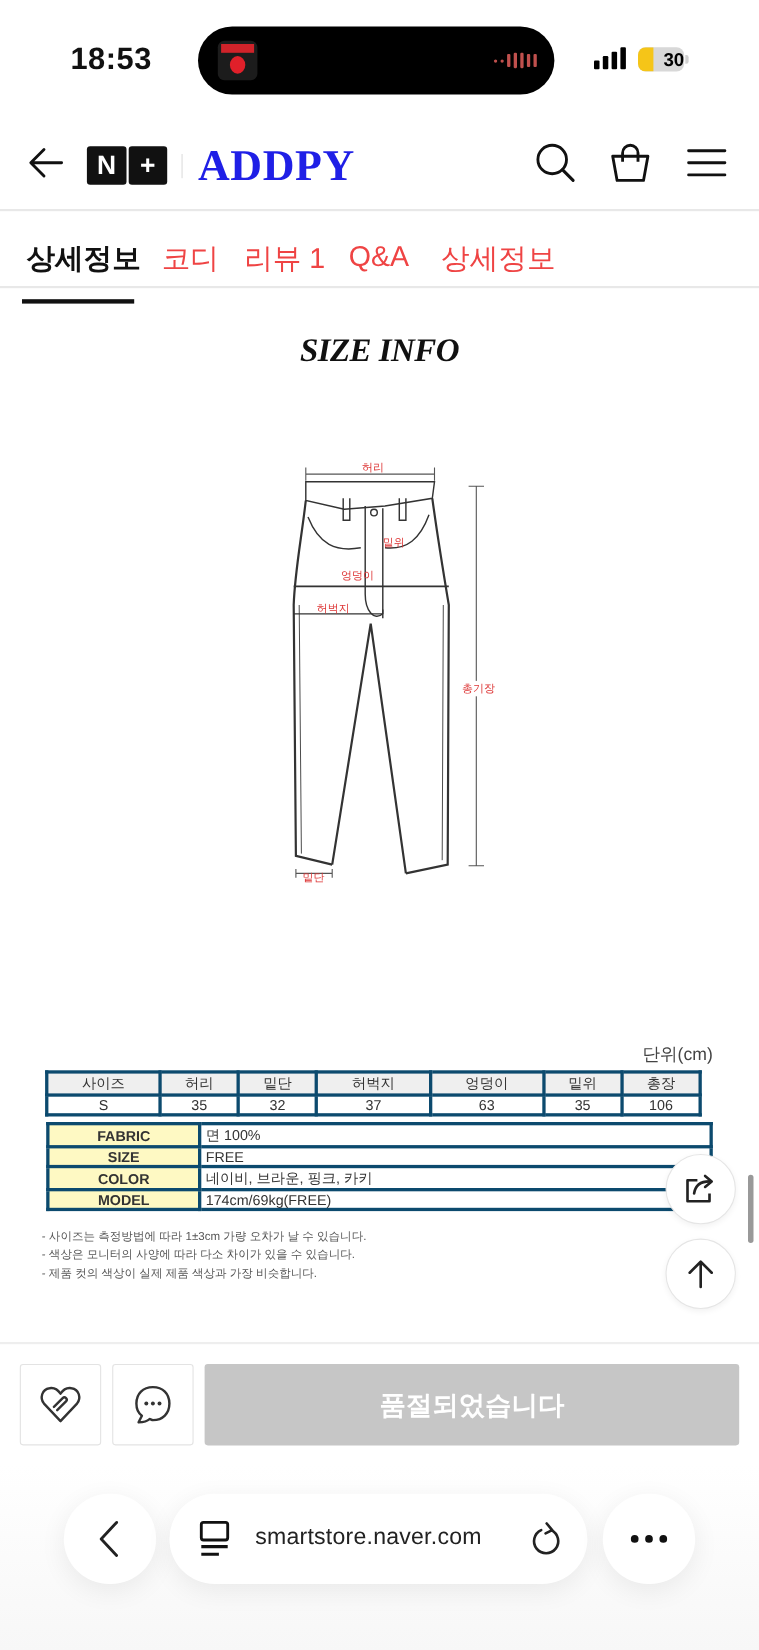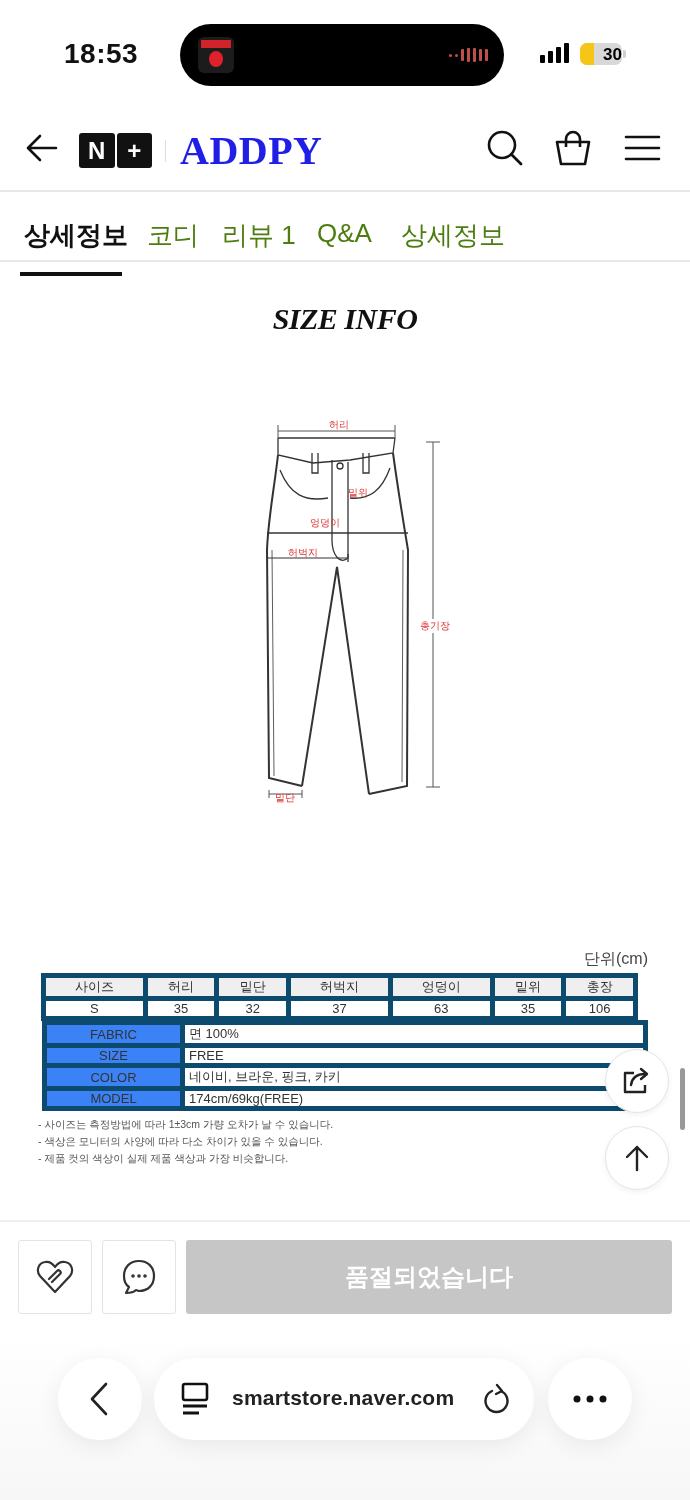--- a/index.html
+++ b/index.html
@@ -26,51 +26,51 @@
   .header { position: absolute; top: 100px; left: 0; width: 690px; height: 92px; border-bottom: 2px solid #e8e8e8; }
   .back-btn { position: absolute; left: 24px; top: 30px; width: 36px; height: 36px; }
   .nplus { position: absolute; left: 79px; top: 33px; width: 73px; height: 35px; display: flex; gap: 2px; }
   .nplus div { flex: 1; background: #111; color: #fff; font-weight: 900; font-size: 24px; display: flex; align-items: center; justify-content: center; border-radius: 3px; }
   .logo-divider { position: absolute; left: 165px; top: 40px; width: 1px; height: 22px; background: #ddd; }
   .brand-logo { position: absolute; left: 180px; top: 27px; font-family: "Liberation Serif", "DejaVu Serif", serif; font-weight: 700; font-size: 40px; color: #1f1fe6; letter-spacing: 0.5px; }
   .hdr-icon { position: absolute; top: 28px; width: 40px; height: 40px; }
 
   
   .tabs { position: absolute; top: 192px; left: 0; width: 690px; height: 70px; border-bottom: 2px solid #e8e8e8; }
-  .tab { position: absolute; top: 26px; font-size: 26px; color: #4d7c0f; white-space: nowrap; }
+  .tab { position: absolute; top: 26px; font-size: 26px; color: #ef4444; white-space: nowrap; }
   .tab.active { color: #111; font-weight: 700; }
   .tab-underline { position: absolute; left: 20px; top: 80px; width: 102px; height: 4px; background: #111; }
 
   
   .size-title { position: absolute; top: 302px; left: 0; width: 690px; text-align: center; font-family: "Liberation Serif", "DejaVu Serif", serif; font-style: italic; font-weight: 700; font-size: 30px; letter-spacing: -0.5px; }
   .diagram { position: absolute; left: 250px; top: 410px; width: 210px; height: 400px; }
   .diag-label { position: absolute; font-size: 10px; color: #d33; white-space: nowrap; }
 
   .unit { position: absolute; right: 42px; top: 949px; font-size: 16px; color: #444; }
 
   table.spec { position: absolute; border-collapse: collapse; font-size: 13px; color: #333; }
-  table.spec td { border: 5px solid #0c4a6e; text-align: center; height: 18px; padding: 0; }
+  table.spec td { border: 3px solid #0c4a6e; text-align: center; height: 18px; padding: 0; }
   table.size-tbl { left: 41px; top: 973px; width: 597px; }
   table.size-tbl tr.head td { background: #efefef; }
   table.info-tbl { left: 42px; top: 1020px; width: 606px; }
-  table.info-tbl td.lbl { background: #3b82f6; width: 138px; }
+  table.info-tbl td.lbl { background: #fef9c3; width: 138px; font-weight: bold; }
   table.info-tbl td.val { text-align: left; padding-left: 4px; }
 
   .notes { position: absolute; left: 38px; top: 1116px; font-size: 10.5px; color: #555; line-height: 17px; }
 
   .float-btn { position: absolute; width: 64px; height: 64px; border-radius: 50%; background: #fff; border: 1px solid #e5e5e5; box-shadow: 0 2px 6px rgba(0,0,0,0.06); display: flex; align-items: center; justify-content: center; }
   .scroll-thumb { position: absolute; left: 680px; top: 1068px; width: 5px; height: 62px; border-radius: 3px; background: #999; }
 
   
   .action-bar { position: absolute; top: 1220px; left: 0; width: 690px; height: 112px; border-top: 2px solid #eee; }
   .sq-btn { position: absolute; top: 18px; width: 74px; height: 74px; border: 1px solid #e3e3e3; border-radius: 3px; background: #fff; display: flex; align-items: center; justify-content: center; }
   .soldout { position: absolute; left: 186px; top: 18px; width: 486px; height: 74px; background: #c6c6c6; border-radius: 3px; color: #fff; font-size: 24px; font-weight: 600; display: flex; align-items: center; justify-content: center; }
 
   
-  .browser-bar { position: absolute; top: 1332px; left: 0; width: 690px; height: 168px; background: linear-gradient(#fff, #f7f7f7); font-weight: bold; }
+  .browser-bar { position: absolute; top: 1332px; left: 0; width: 690px; height: 168px; background: linear-gradient(#fff, #f7f7f7); }
   .pill { position: absolute; background: #fff; box-shadow: 0 6px 24px rgba(0,0,0,0.07); display: flex; align-items: center; justify-content: center; }
   .url-text { position: absolute; left: 78px; top: 28px; font-size: 21px; color: #222; letter-spacing: 0.2px; }
 </style>
 </head>
 <body>
 
 <div class="status-bar">
   <div class="status-time">18:53</div>
   <div class="island">
     <div class="island-art">

